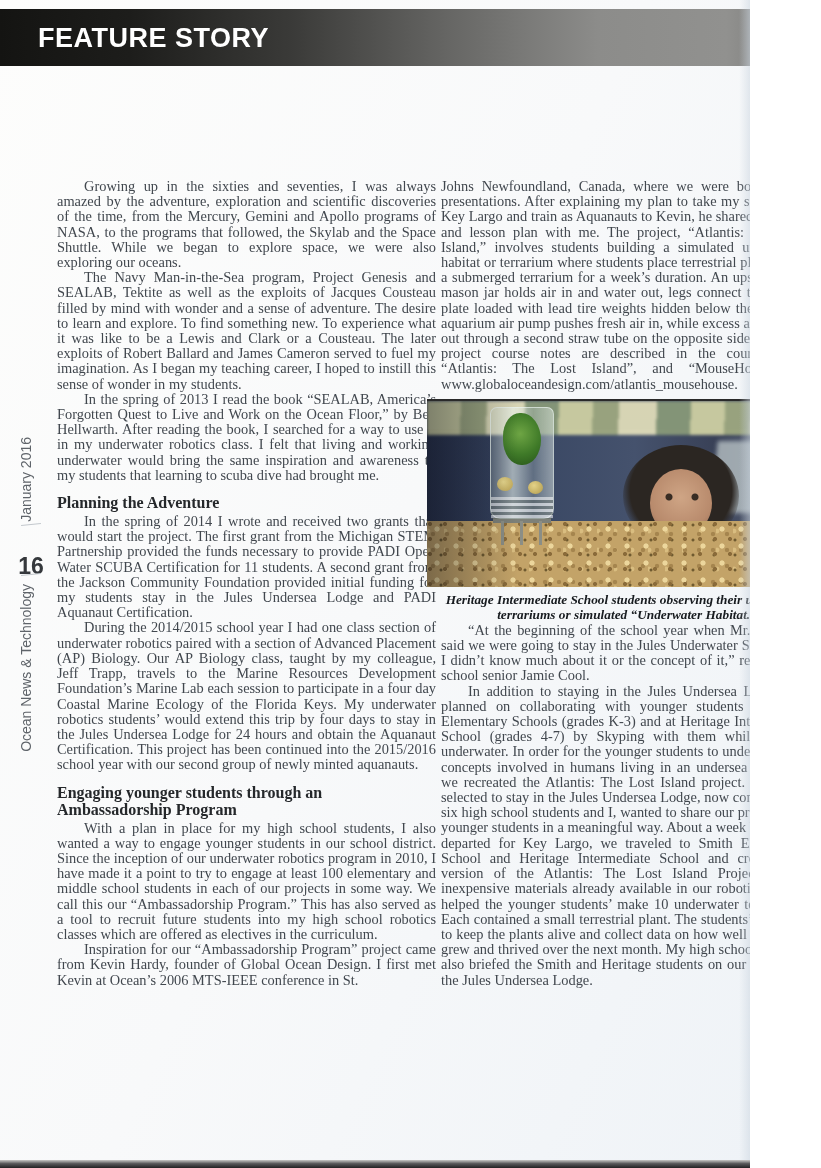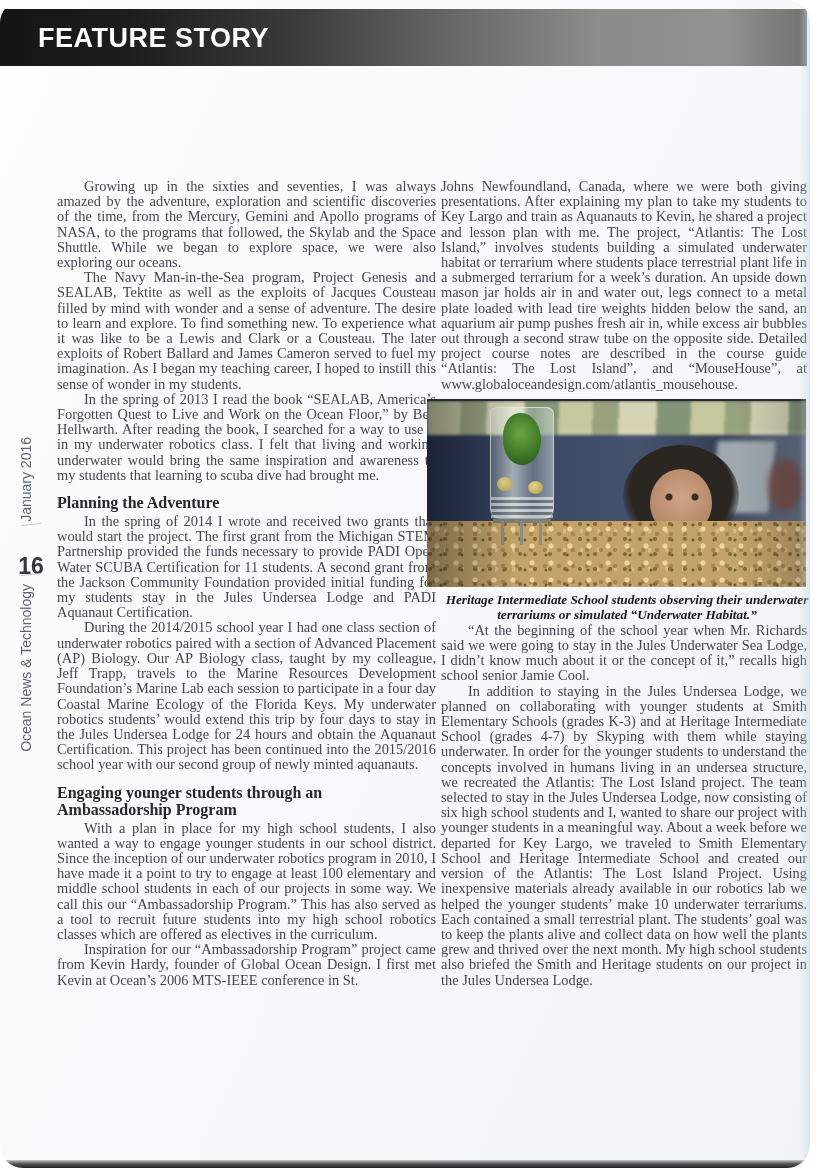--- a/index.html
+++ b/index.html
@@ -1,19 +1,19 @@
 <!DOCTYPE html>
 <html><head>
 <meta charset="utf-8">
 <style>
   * { margin:0; padding:0; box-sizing:border-box; }
   html,body { width:821px; height:1168px; }
   body { font-family:"Liberation Serif", serif; background:#fff; }
-  .page { position:relative; width:810px; height:1168px; overflow:hidden;
-          background:linear-gradient(115deg,#fdfdfc 0%,#f8f9fa 50%,#eff3f7 100%);border-radius:23px; }
+  .page { position:relative; width:750px; height:1168px; overflow:hidden;
+          background:linear-gradient(115deg,#fdfdfc 0%,#f8f9fa 50%,#eff3f7 100%); }
   .edge-right { position:absolute; top:0; bottom:0; right:0; width:11px;
           background:linear-gradient(90deg, rgba(210,220,230,0), rgba(205,215,225,.55)); }
   .scan-bottom { position:absolute; left:0; right:0; bottom:0; height:8px;
           background:linear-gradient(180deg,#c9c9c7 0%,#59595b 45%,#222224 100%); }
 
   
   .banner { position:absolute; top:9px; left:0; width:807px; height:57px;
           background:linear-gradient(90deg,#141412 0%,#1d1d1b 16%,#3a3a38 36%,#676765 56%,#8c8c8a 74%,#91918f 90%,#757573 99%); }
   .banner-label { display:block; padding-left:38px; line-height:58px; color:#ffffff;
           font-family:"Liberation Sans", sans-serif; font-weight:bold; font-size:27px; letter-spacing:0.5px; }

